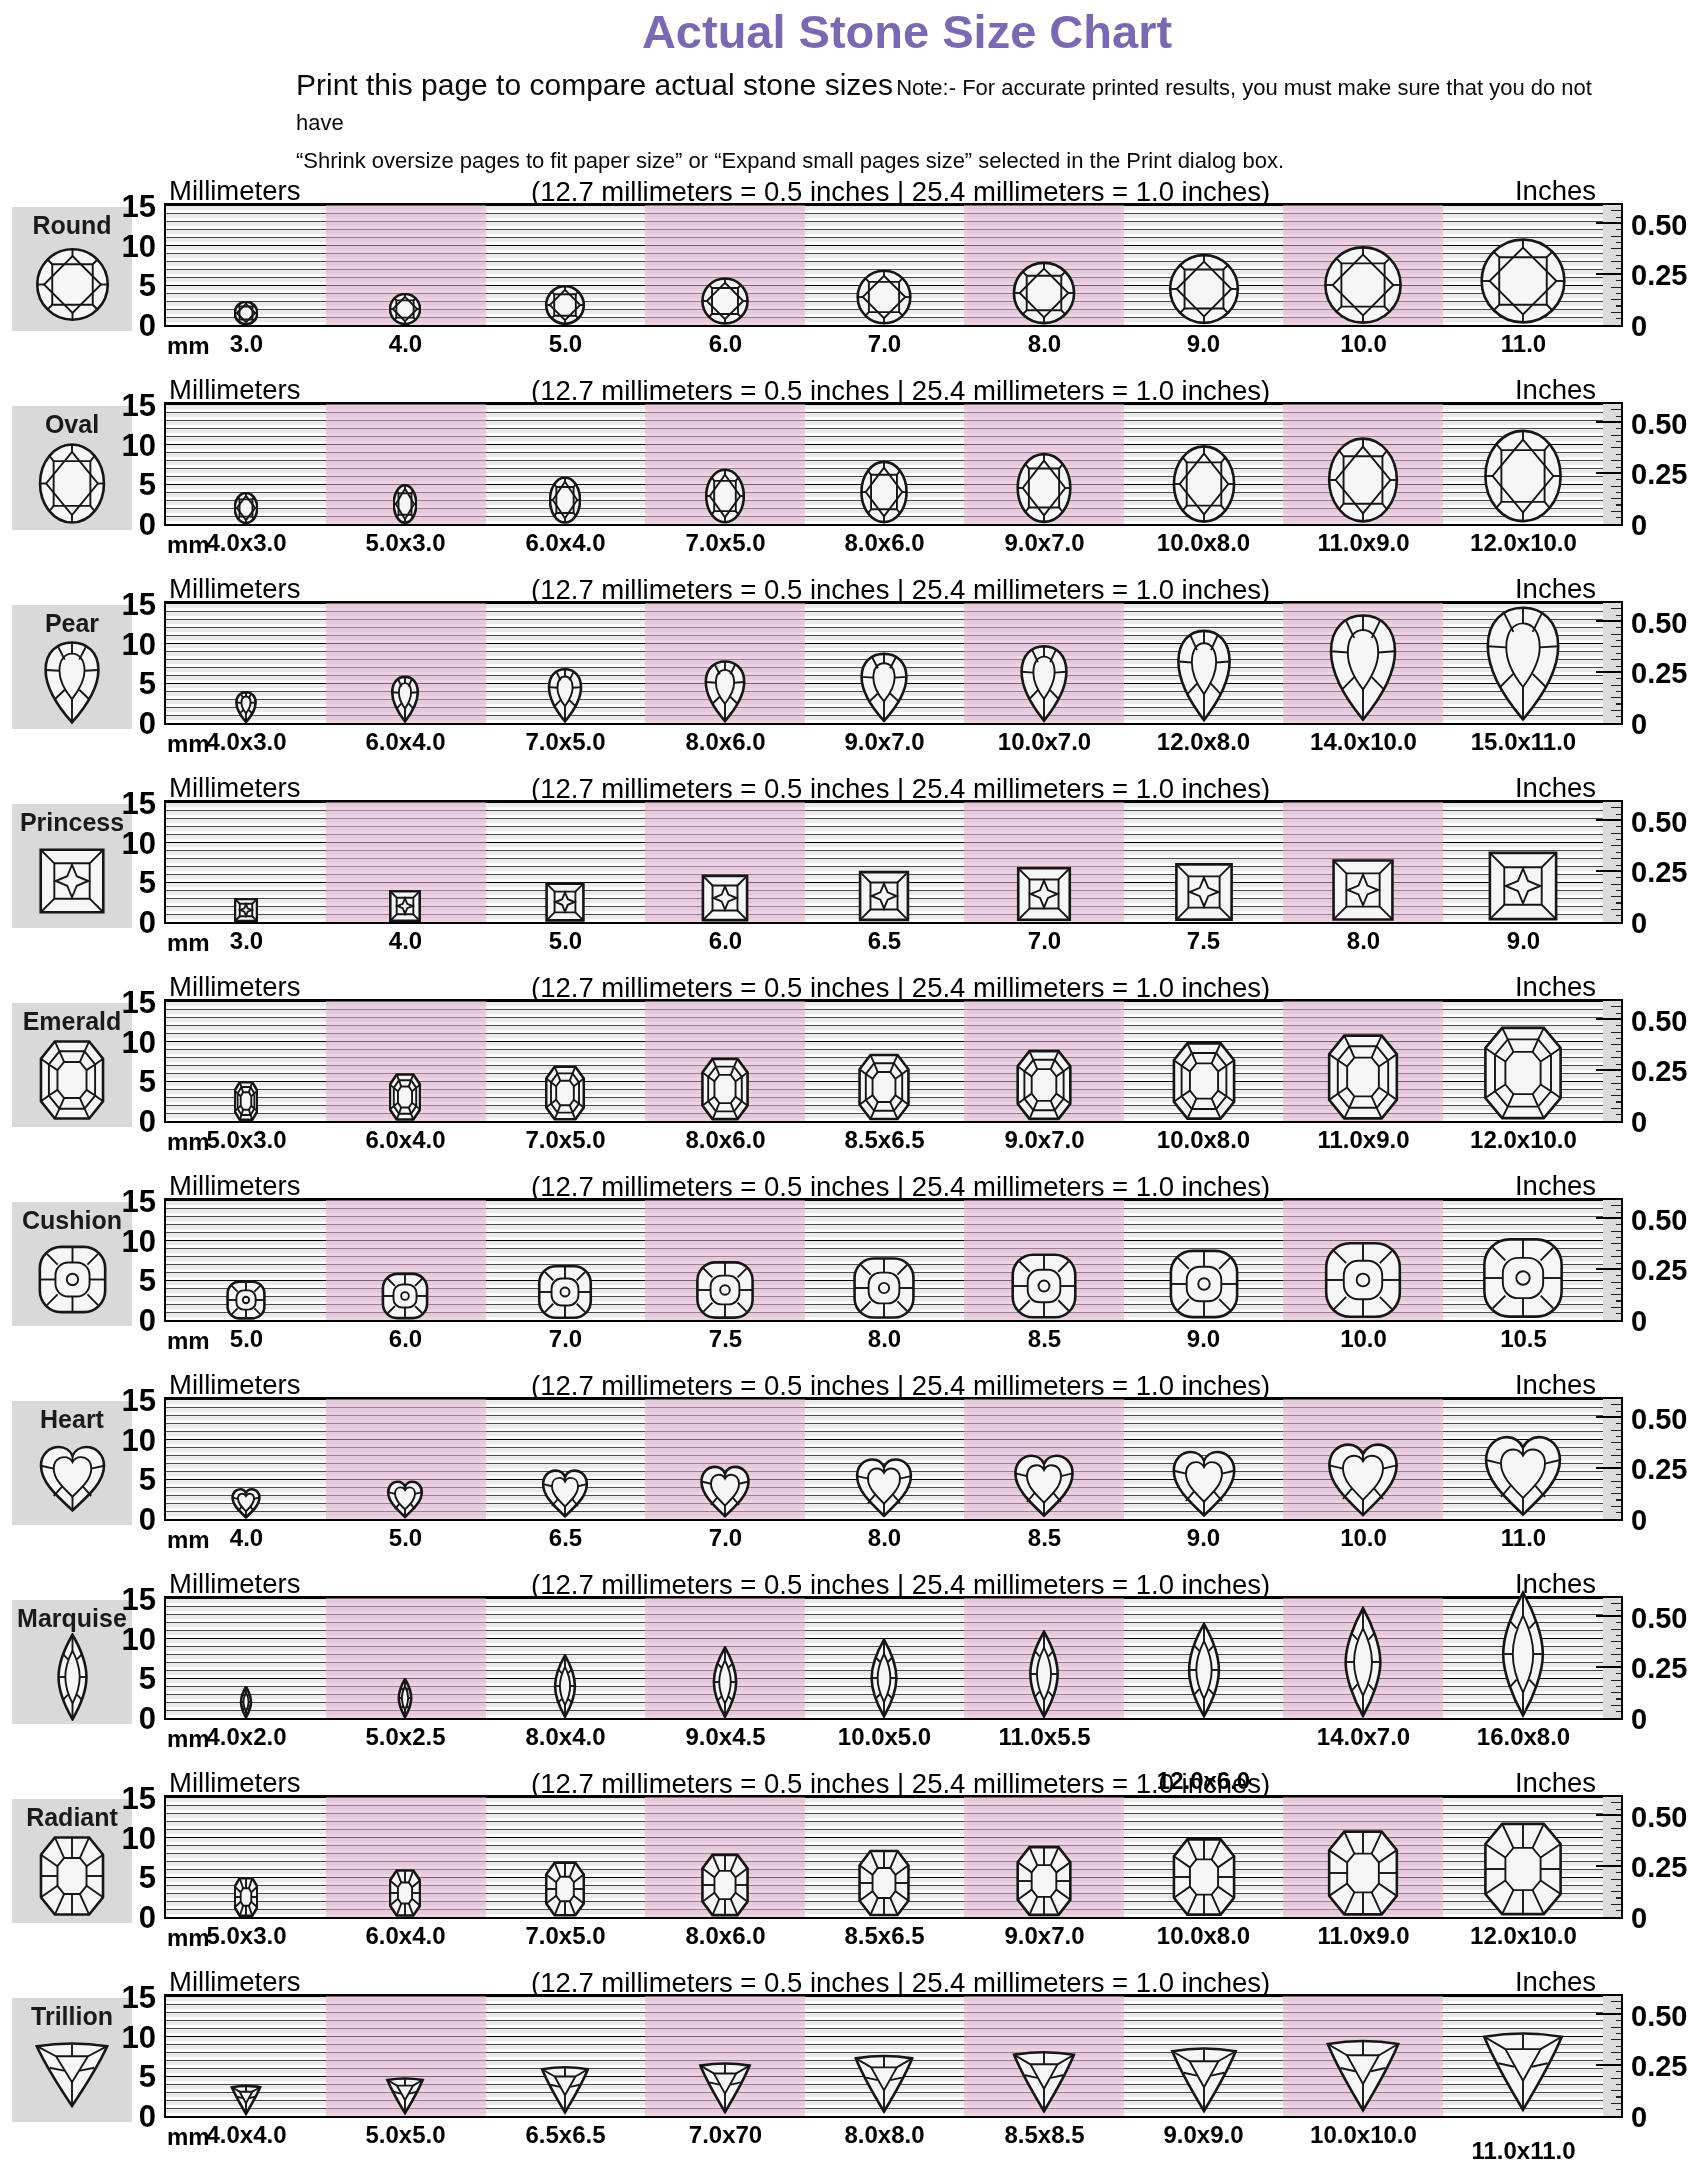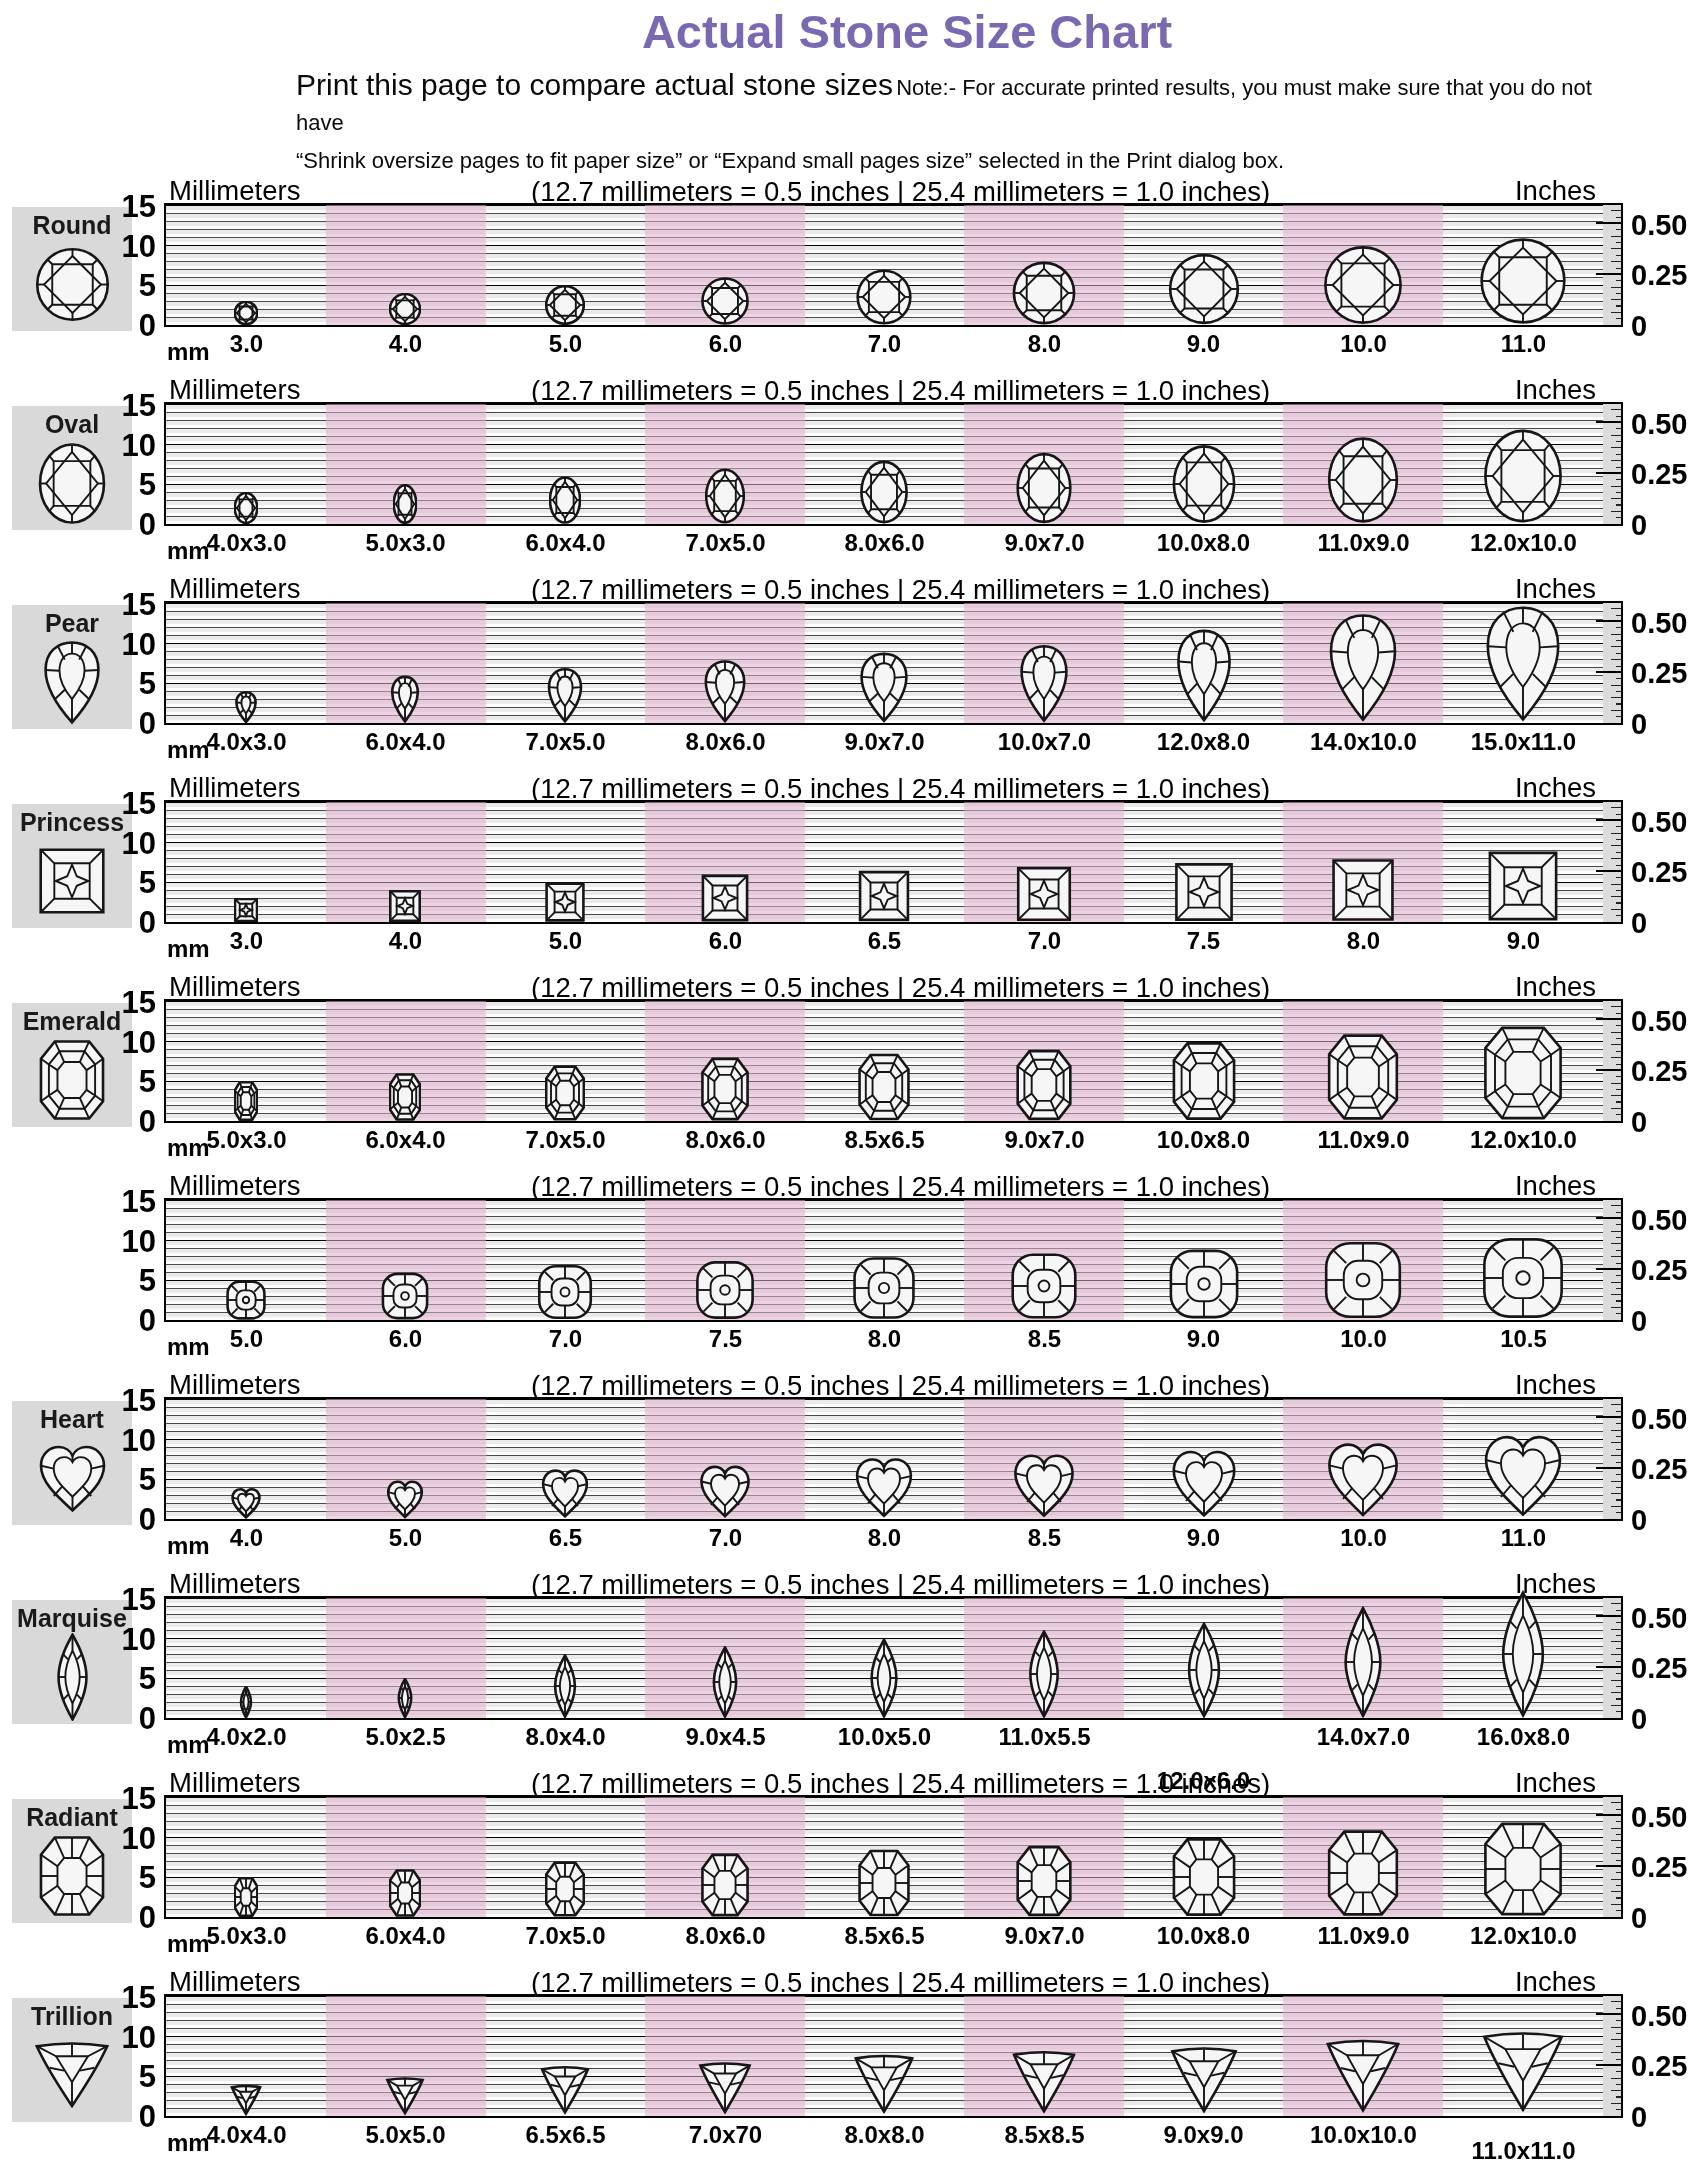--- a/index.html
+++ b/index.html
@@ -35,21 +35,21 @@
           repeating-linear-gradient(to top, #fdfdfd 0px, #fdfdfd 3.2px, #eaeaea 3.2px, #eaeaea 6.7px, #4a4a4a 6.7px, #4a4a4a 8px);}
   .band{position:absolute;top:0;bottom:0;background:rgba(224,175,207,0.55);z-index:1;}
   .stone{position:absolute;z-index:2;}
   .strip{position:absolute;left:1437px;top:0;width:18.3px;height:120px;background:#dcdcdc;}
   .tick{position:absolute;right:0;background:#222;z-index:3;}
 
   .mm-num{position:absolute;left:83px;width:73px;text-align:right;
           font-size:31px;font-weight:700;line-height:31px;}
   .inch-num{position:absolute;left:1631px;width:61px;text-align:left;
             font-size:29px;font-weight:700;line-height:30px;}
-  .mm-unit{position:absolute;left:167px;top:8px;font-size:24px;font-weight:700;}
+  .mm-unit{position:absolute;left:167px;top:2px;font-size:24px;font-weight:700;}
   .size-label{position:absolute;top:0;width:159px;text-align:center;font-size:24px;font-weight:700;}
   .lab-row{position:absolute;left:0;top:155px;width:1694px;height:32px;}
 
   svg.gem .o{fill:#f6f6f6;stroke:#161616;stroke-width:2.6;vector-effect:non-scaling-stroke;}
   svg.gem .f{fill:none;stroke:#161616;stroke-width:1.9;vector-effect:non-scaling-stroke;}
 </style>
 </head>
 <body>
 
 <div class="page">
@@ -939,20 +939,38 @@
           <div class="size-label" style="left: 486px;">7.0x5.0</div>
           <div class="size-label" style="left: 646px;">8.0x6.0</div>
           <div class="size-label" style="left: 805px;">8.5x6.5</div>
           <div class="size-label" style="left: 965px;">9.0x7.0</div>
           <div class="size-label" style="left: 1124px;">10.0x8.0</div>
           <div class="size-label" style="left: 1284px;">11.0x9.0</div>
           <div class="size-label" style="left: 1444px;">12.0x10.0</div>
         </div>
   </section>
       <section class="row" style="top: 1170px;">
+    <div class="shape-box">
+      <div class="shape-name">Cushion</div>
+      <div class="shape-icon">
+            <svg class="gem" viewBox="0 0 100 100" preserveAspectRatio="none" style="width:71px;height:71px" xmlns="http://www.w3.org/2000/svg">
+              <rect class="o" x="4" y="4" width="92" height="92" rx="30" ry="30"></rect>
+              <rect class="f" x="26" y="26" width="48" height="48" rx="18" ry="18"></rect>
+              <line class="f" x1="14" y1="14" x2="29" y2="29"></line>
+              <line class="f" x1="86" y1="14" x2="71" y2="29"></line>
+              <line class="f" x1="14" y1="86" x2="29" y2="71"></line>
+              <line class="f" x1="86" y1="86" x2="71" y2="71"></line>
+              <line class="f" x1="50" y1="4" x2="50" y2="26"></line>
+              <line class="f" x1="50" y1="74" x2="50" y2="96"></line>
+              <line class="f" x1="4" y1="50" x2="26" y2="50"></line>
+              <line class="f" x1="74" y1="50" x2="96" y2="50"></line>
+              <circle class="f" cx="50" cy="50" r="8"></circle>
+            </svg>
+          </div>
+    </div>
     <div class="t-mm">Millimeters</div>
     <div class="t-conv">(12.7 millimeters = 0.5 inches |  25.4 millimeters = 1.0 inches)</div>
     <div class="t-inch">Inches</div>
     <div class="mm-num" style="top:15.5px">15</div>
     <div class="mm-num" style="top:56px">10</div>
     <div class="mm-num" style="top:95px">5</div>
     <div class="mm-num" style="top:135px">0</div>
     <div class="chart">
       <div class="plot">
             <div class="band" style="left: 160px; width: 160px;"></div>

